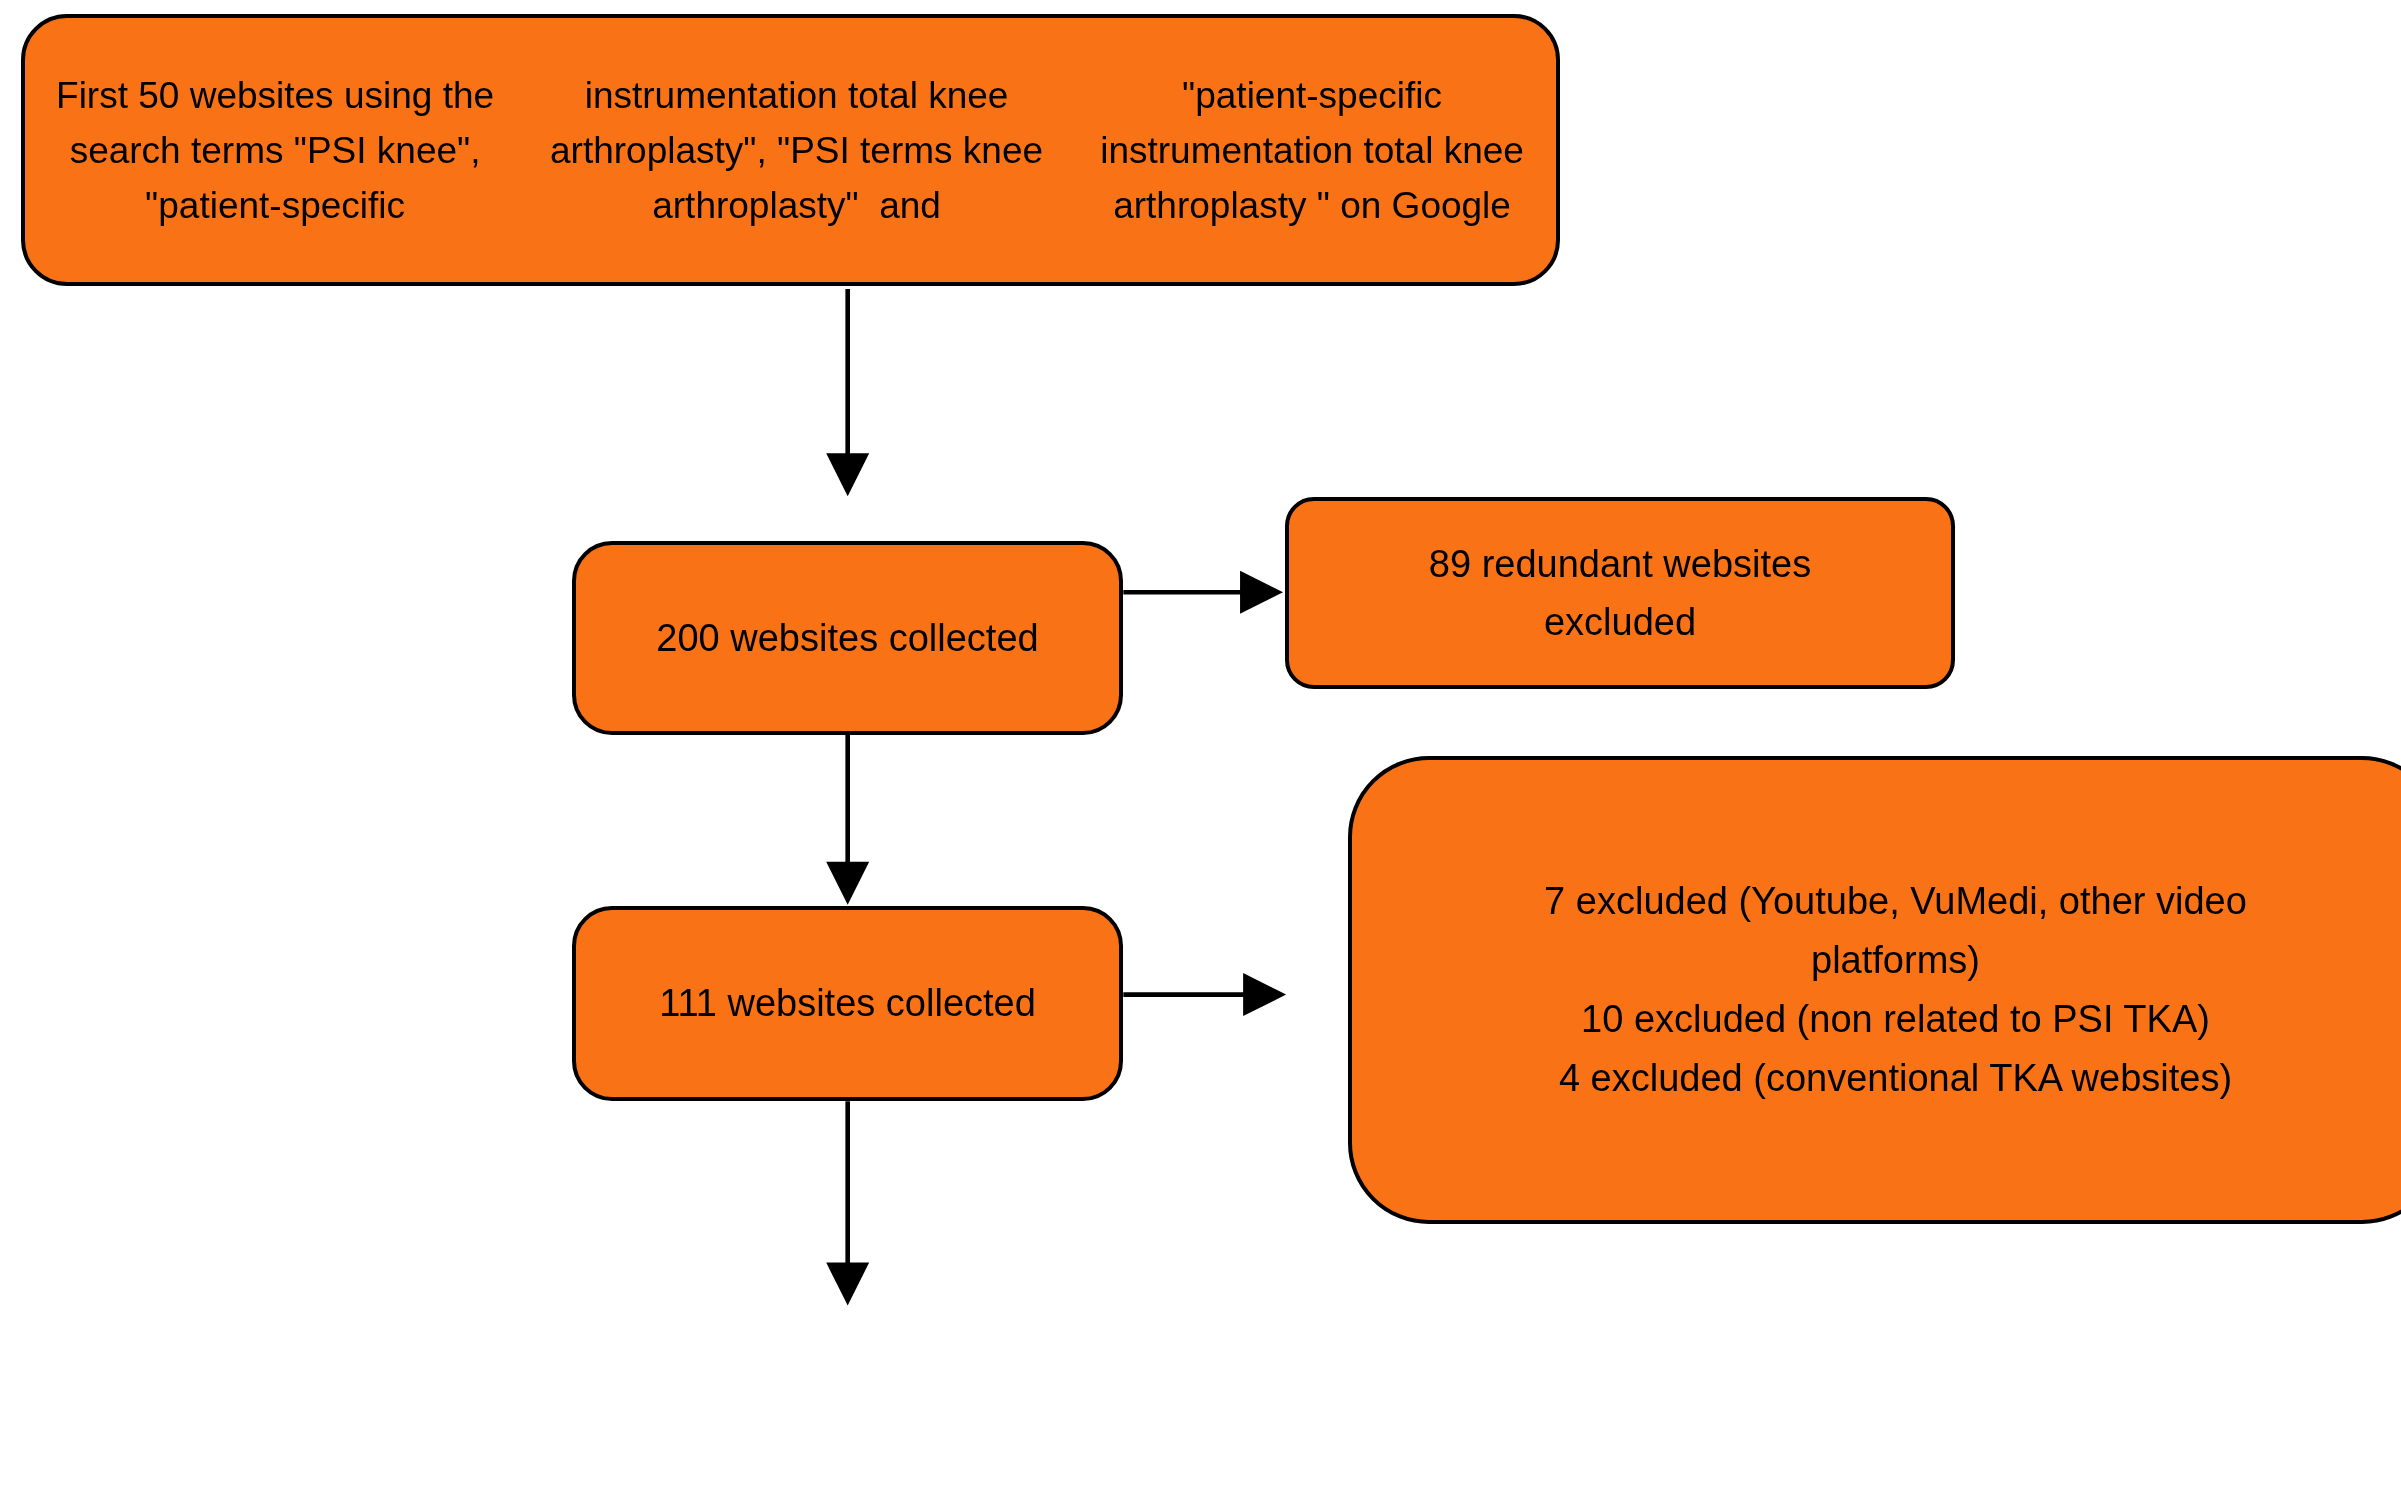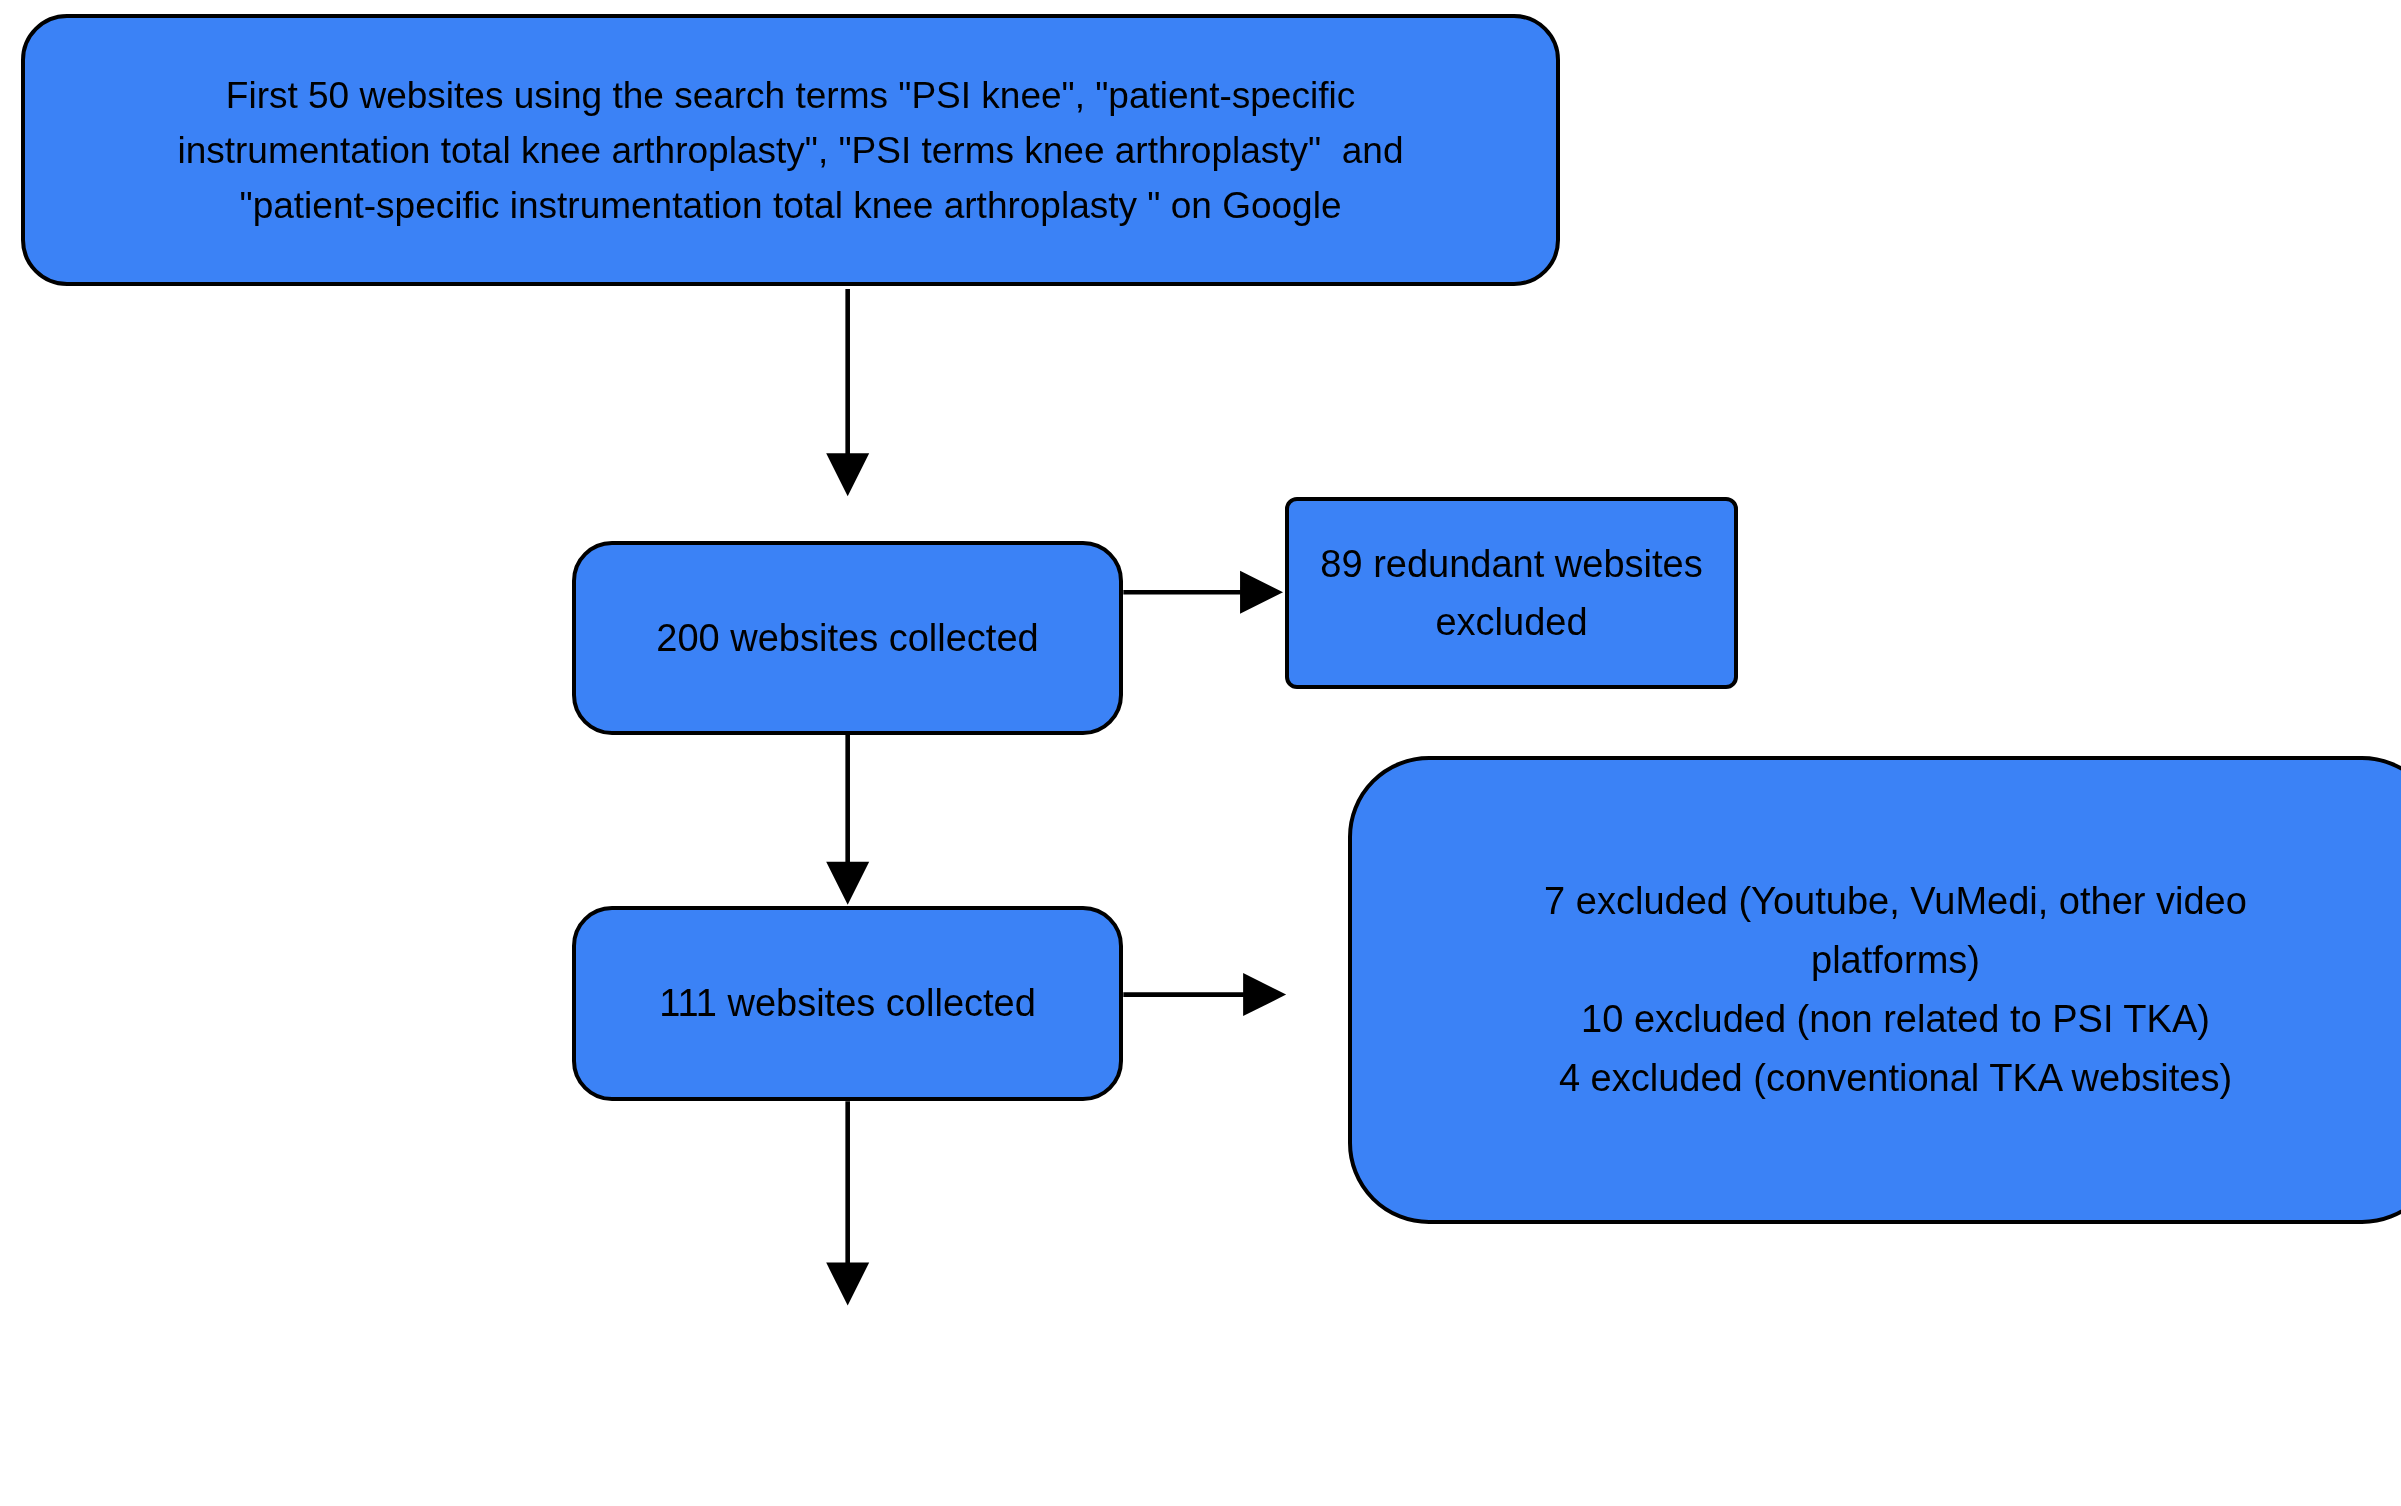--- a/index.html
+++ b/index.html
@@ -12,24 +12,24 @@
     width: 2401px;
     height: 1507px;
     background: #ffffff;
     font-family: "Liberation Sans", sans-serif;
     color: #000000;
     overflow: hidden;
   }
   .node {
     position: absolute;
     box-sizing: border-box;
-    background: #3b82f6;
+    background: #f97316;
     border: 4.6px solid #000000;
     display: flex;
-    flex-direction: column;
+    flex-direction: row;
     align-items: center;
     justify-content: center;
     text-align: center;
   }
   .line { white-space: pre-wrap; }
 
   
   #node-search {
     left: 21px; top: 14px;
     width: 1539px; height: 272px;
@@ -43,22 +43,22 @@
     width: 551px; height: 194px;
     border-radius: 40px;
     font-size: 38px;
     white-space: nowrap;
     margin-top: 46px;
   }
 
   
   #node-89 {
     left: 1285px; top: 497px;
-    width: 453px; height: 192px;
-    border-radius: 12px;
+    width: 670px; height: 192px;
+    border-radius: 29px;
     font-size: 38px; line-height: 58px;
   }
   #node-89 .inner { width: 468px; }
 
   
   #node-111 {
     left: 572px; top: 906px;
     width: 551px; height: 195px;
     border-radius: 40px;
     font-size: 38px;

